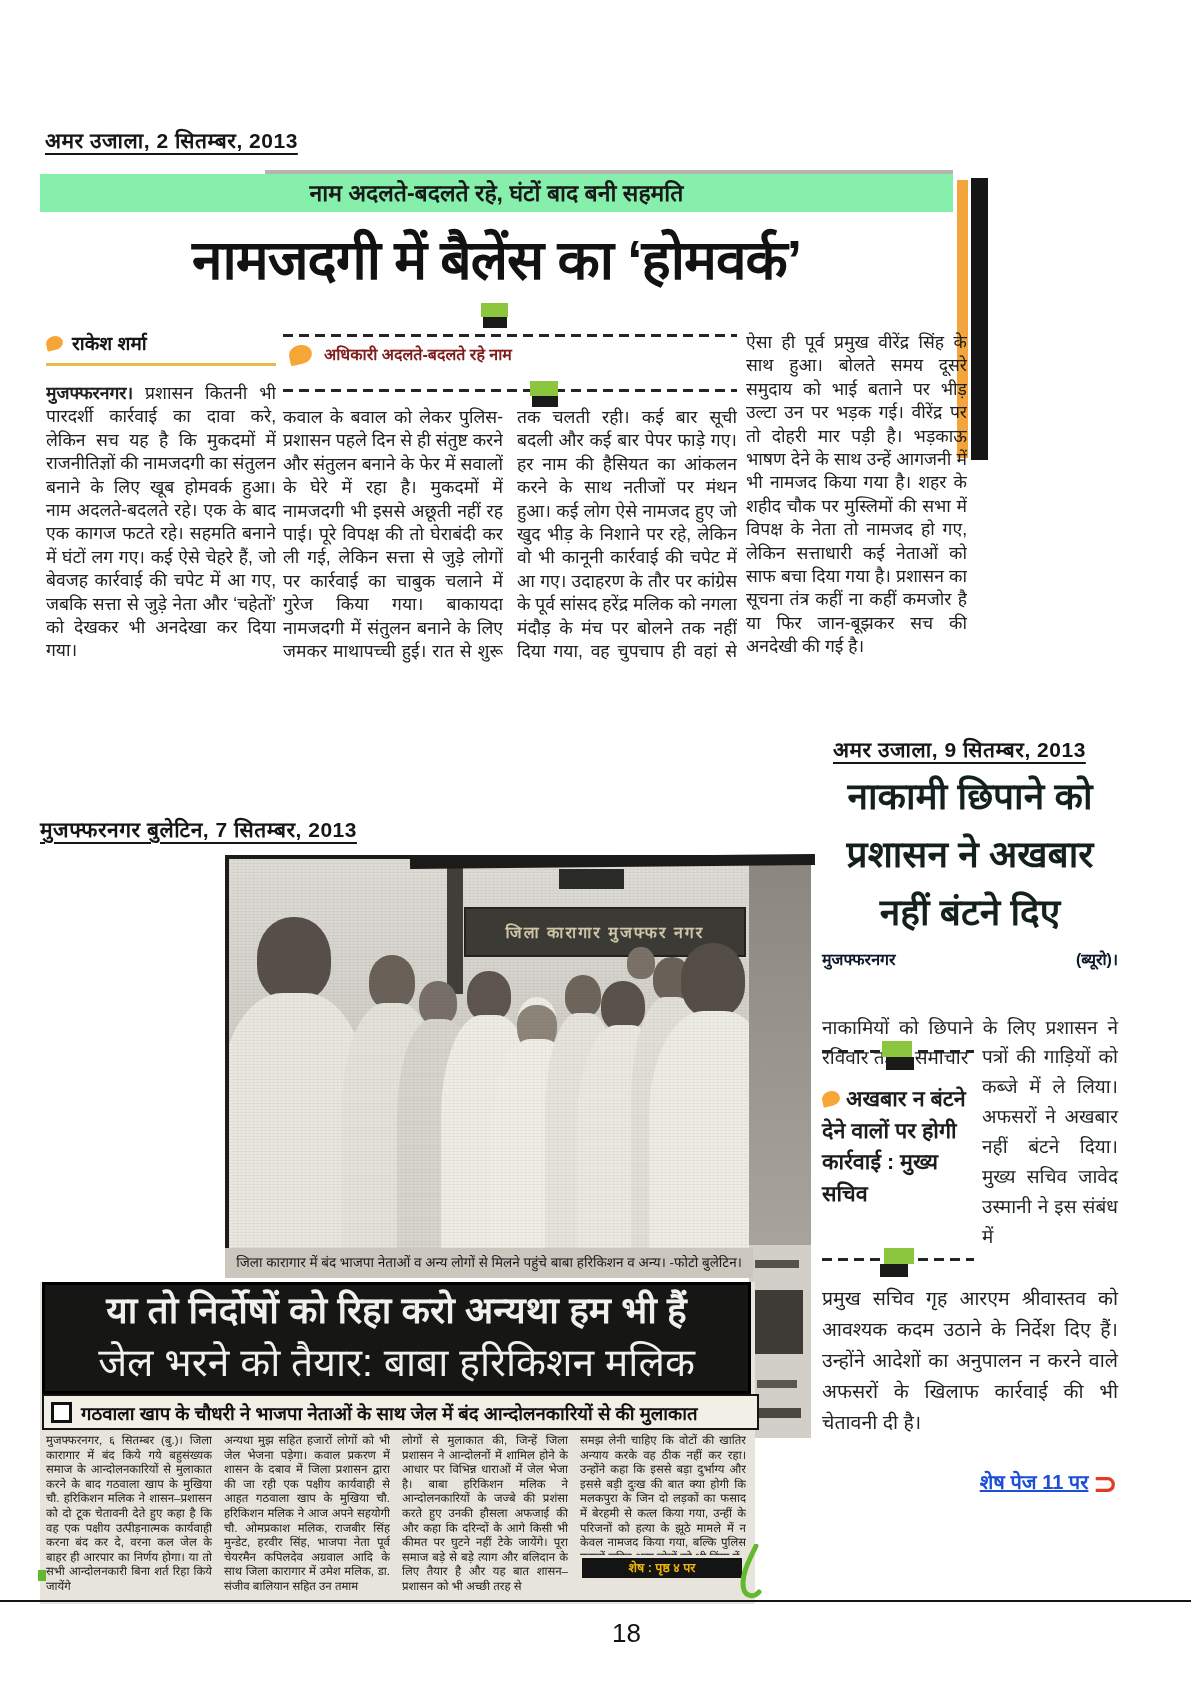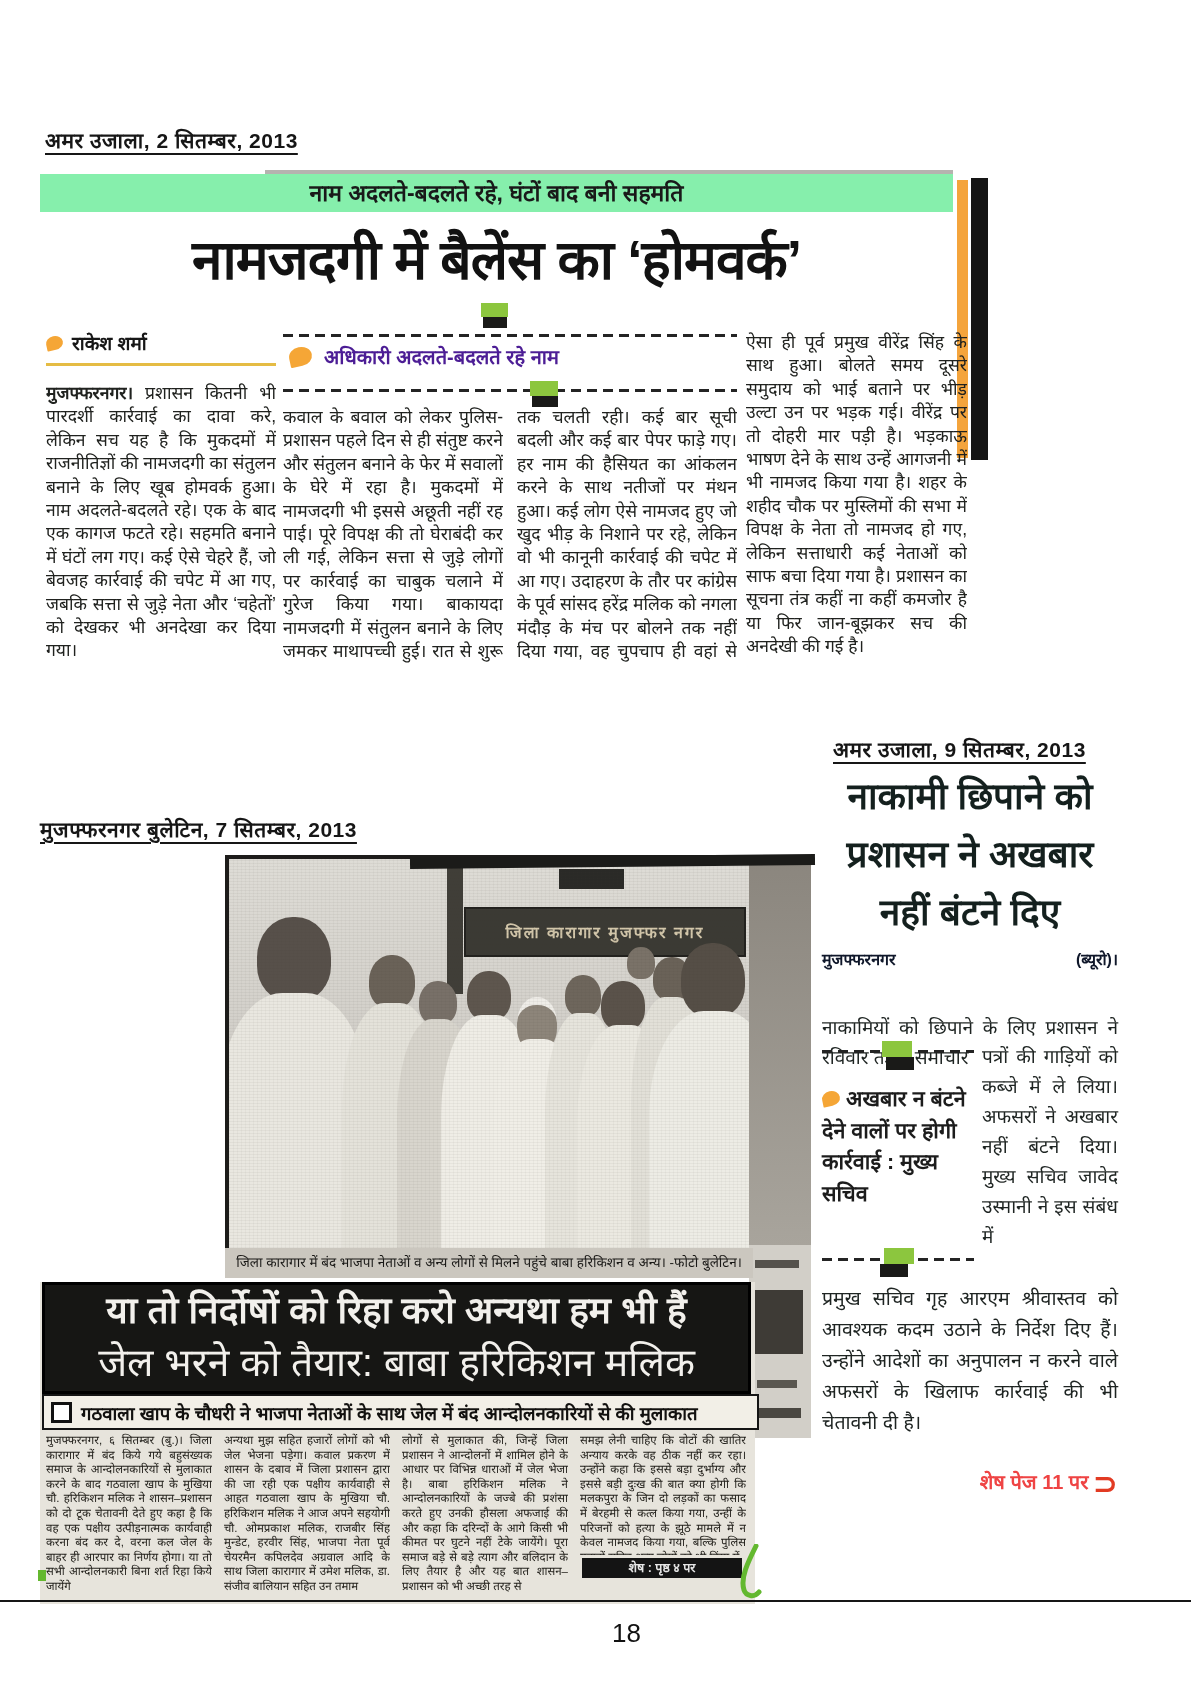--- a/index.html
+++ b/index.html
@@ -47,21 +47,21 @@
   </div>
 
   <div class="abs newsbody" style="left:46px;top:382px;width:230px;height:278px;">
     <b>मुजफ्फरनगर।</b><span> प्रशासन कितनी भी पारदर्शी कार्रवाई का दावा करे, लेकिन सच यह है कि मुकदमों में राजनीतिज्ञों की नामजदगी का संतुलन बनाने के लिए खूब होमवर्क हुआ। नाम अदलते-बदलते रहे। एक के बाद एक कागज फटते रहे। सहमति बनाने में घंटों लग गए। कई ऐसे चेहरे हैं, जो बेवजह कार्रवाई की चपेट में आ गए, जबकि सत्ता से जुड़े नेता और ‘चहेतों’ को देखकर भी अनदेखा कर दिया गया।</span>
   </div>
 
   <div class="abs" style="left:283px;top:325px;width:454px;height:70px;">
     <div class="dash abs" style="left:0;top:9px;width:454px;"></div>
     <div class="abs" style="left:6px;top:18px;width:448px;display:flex;align-items:center;gap:12px;">
       <span class="bullet" style="width:23px;height:19px;"></span>
-      <span style="font-size:20px;font-weight:700;color:#4c1d95;white-space:nowrap;">अधिकारी अदलते-बदलते रहे नाम</span>
+      <span style="font-size:16px;font-weight:700;color:#7f1d1d;white-space:nowrap;">अधिकारी अदलते-बदलते रहे नाम</span>
     </div>
     <div class="dash abs" style="left:0;top:64px;width:454px;"></div>
     <div class="abs mkg" style="left:247px;top:56px;width:28px;height:15px;"></div>
     <div class="abs mkb" style="left:249px;top:71px;width:26px;height:11px;"></div>
   </div>
 
   <div class="abs newsbody" style="left:283px;top:406px;width:220px;height:258px;">कवाल के बवाल को लेकर पुलिस-प्रशासन पहले दिन से ही संतुष्ट करने और संतुलन बनाने के फेर में सवालों के घेरे में रहा है। मुकदमों में नामजदगी भी इससे अछूती नहीं रह पाई। पूरे विपक्ष की तो घेराबंदी कर ली गई, लेकिन सत्ता से जुड़े लोगों पर कार्रवाई का चाबुक चलाने में गुरेज किया गया। बाकायदा नामजदगी में संतुलन बनाने के लिए जमकर माथापच्ची हुई। रात से शुरू हुई मंत्रणा दोपहर</div>
   <div class="abs newsbody" style="left:517px;top:406px;width:220px;height:258px;">तक चलती रही। कई बार सूची बदली और कई बार पेपर फाड़े गए। हर नाम की हैसियत का आंकलन करने के साथ नतीजों पर मंथन हुआ। कई लोग ऐसे नामजद हुए जो खुद भीड़ के निशाने पर रहे, लेकिन वो भी कानूनी कार्रवाई की चपेट में आ गए। उदाहरण के तौर पर कांग्रेस के पूर्व सांसद हरेंद्र मलिक को नगला मंदौड़ के मंच पर बोलने तक नहीं दिया गया, वह चुपचाप ही वहां से निकल आए।</div>
   <div class="abs newsbody" style="left:746px;top:331px;width:221px;height:334px;">ऐसा ही पूर्व प्रमुख वीरेंद्र सिंह के साथ हुआ। बोलते समय दूसरे समुदाय को भाई बताने पर भीड़ उल्टा उन पर भड़क गई। वीरेंद्र पर तो दोहरी मार पड़ी है। भड़काऊ भाषण देने के साथ उन्हें आगजनी में भी नामजद किया गया है। शहर के शहीद चौक पर मुस्लिमों की सभा में विपक्ष के नेता तो नामजद हो गए, लेकिन सत्ताधारी कई नेताओं को साफ बचा दिया गया है। प्रशासन का सूचना तंत्र कहीं ना कहीं कमजोर है या फिर जान-बूझकर सच की अनदेखी की गई है।</div>
 
@@ -150,41 +150,41 @@
     <div class="dash abs" style="left:0;top:218px;width:152px;"></div>
     <div class="abs mkg" style="left:62px;top:208px;width:30px;height:16px;"></div>
     <div class="abs mkb" style="left:58px;top:224px;width:28px;height:13px;"></div>
   </div>
 
   <div class="abs" style="left:822px;top:1283px;width:296px;font-size:19.5px;line-height:31px;text-align:justify;color:#1e2422;">प्रमुख सचिव गृह आरएम श्रीवास्तव को आवश्यक कदम उठाने के निर्देश दिए हैं। उन्होंने आदेशों का अनुपालन न करने वाले अफसरों के खिलाफ कार्रवाई की भी चेतावनी दी है।</div>
 
   <div class="abs" style="left:982px;top:1042px;width:136px;font-size:19px;line-height:30px;text-align:justify;color:#1e2422;">पत्रों की गाड़ियों को कब्जे में ले लिया। अफसरों ने अखबार नहीं बंटने दिया। मुख्य सचिव जावेद उस्मानी ने इस संबंध में</div>
 
   <div class="abs" style="left:822px;top:1466px;width:296px;text-align:right;">
-    <span style="font-size:20px;font-weight:700;color:#ef4444;">शेष पेज 11 पर</span>
+    <span style="font-size:20px;font-weight:700;color:#1d4ed8;text-decoration:underline;">शेष पेज 11 पर</span>
     <span style="font-size:30px;font-weight:800;color:#e23b23;vertical-align:-5px;">⊃</span>
   </div>
 
   <div class="abs grain" style="left:40px;top:1282px;width:715px;height:322px;background:#e7e4dc;">
     <div class="abs" style="left:2px;top:0;width:703px;height:106px;background:#161614;border:3px solid #000;text-align:center;color:#f2f0ec;">
       <div style="font-size:37px;font-weight:700;line-height:52px;white-space:nowrap;">या तो निर्दोषों को रिहा करो अन्यथा हम भी हैं</div>
       <div style="font-size:39px;font-weight:400;line-height:52px;white-space:nowrap;">जेल भरने को तैयार: बाबा हरिकिशन मलिक</div>
     </div>
     <div class="abs" style="left:2px;top:112px;width:699px;height:32px;background:#f2efe7;border:2px solid #141414;display:flex;align-items:center;gap:9px;padding:0 7px;">
       <span style="display:inline-block;width:15px;height:15px;background:#ffffff;border:3px solid #111;"></span>
       <span style="font-size:18.5px;font-weight:700;color:#12110f;white-space:nowrap;">गठवाला खाप के चौधरी ने भाजपा नेताओं के साथ जेल में बंद आन्दोलनकारियों से की मुलाकात</span>
     </div>
 
     <div class="abs smalltext" style="left:6px;top:151px;width:166px;height:167px;">मुजफ्फरनगर, ६ सितम्बर (बु.)। जिला कारागार में बंद किये गये बहुसंख्यक समाज के आन्दोलनकारियों से मुलाकात करने के बाद गठवाला खाप के मुखिया चौ. हरिकिशन मलिक ने शासन–प्रशासन को दो टूक चेतावनी देते हुए कहा है कि वह एक पक्षीय उत्पीड़नात्मक कार्यवाही करना बंद कर दे, वरना कल जेल के बाहर ही आरपार का निर्णय होगा। या तो सभी आन्दोलनकारी बिना शर्त रिहा किये जायेंगे</div>
     <div class="abs smalltext" style="left:184px;top:151px;width:166px;height:167px;">अन्यथा मुझ सहित हजारों लोगों को भी जेल भेजना पड़ेगा। कवाल प्रकरण में शासन के दबाव में जिला प्रशासन द्वारा की जा रही एक पक्षीय कार्यवाही से आहत गठवाला खाप के मुखिया चौ. हरिकिशन मलिक ने आज अपने सहयोगी चौ. ओमप्रकाश मलिक, राजबीर सिंह मुन्डेट, हरवीर सिंह, भाजपा नेता पूर्व चेयरमैन कपिलदेव अग्रवाल आदि के साथ जिला कारागार में उमेश मलिक, डा. संजीव बालियान सहित उन तमाम</div>
     <div class="abs smalltext" style="left:362px;top:151px;width:166px;height:167px;">लोगों से मुलाकात की, जिन्हें जिला प्रशासन ने आन्दोलनों में शामिल होने के आधार पर विभिन्न धाराओं में जेल भेजा है। बाबा हरिकिशन मलिक ने आन्दोलनकारियों के जज्बे की प्रशंसा करते हुए उनकी हौसला अफजाई की और कहा कि दरिन्दों के आगे किसी भी कीमत पर घुटने नहीं टेके जायेंगे। पूरा समाज बड़े से बड़े त्याग और बलिदान के लिए तैयार है और यह बात शासन–प्रशासन को भी अच्छी तरह से</div>
     <div class="abs smalltext" style="left:540px;top:151px;width:166px;height:122px;">समझ लेनी चाहिए कि वोटों की खातिर अन्याय करके वह ठीक नहीं कर रहा। उन्होंने कहा कि इससे बड़ा दुर्भाग्य और इससे बड़ी दुःख की बात क्या होगी कि मलकपुरा के जिन दो लड़कों का फसाद में बेरहमी से कत्ल किया गया, उन्हीं के परिजनों को हत्या के झूठे मामले में न केवल नामजद किया गया, बल्कि पुलिस गवाहों सहित अन्य लोगों को भी हिंसा में</div>
 
     <div class="abs" style="left:542px;top:276px;width:160px;height:20px;background:#141414;text-align:center;">
-      <span style="font-size:12.5px;font-weight:700;line-height:20px;color:#e5e5e5;">शेष : पृष्ठ ४ पर</span>
+      <span style="font-size:12.5px;font-weight:700;line-height:20px;color:#eab308;">शेष : पृष्ठ ४ पर</span>
     </div>
 
     <svg class="abs" style="left:688px;top:262px;" width="34" height="58" viewBox="0 0 34 58">
       <path d="M28 2 C 20 18, 12 34, 16 46 C 18 52, 26 54, 31 48" stroke="#63b82f" stroke-width="5" fill="none" stroke-linecap="round"></path>
     </svg>
     <div class="abs" style="left:-2px;top:288px;width:8px;height:11px;background:#64b82f;"></div>
   </div>
 
   <div class="abs" style="left:0;top:1600px;width:1191px;height:2px;background:#161616;"></div>
   <div class="abs" style="left:612px;top:1618px;font-size:26px;color:#111;">18</div>

